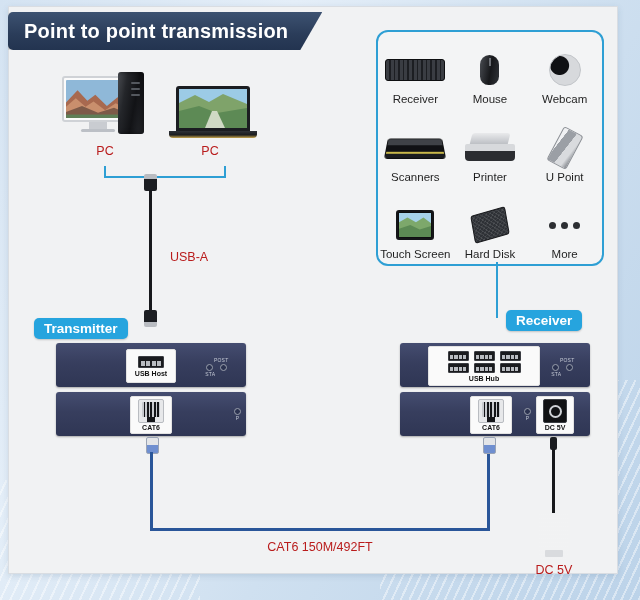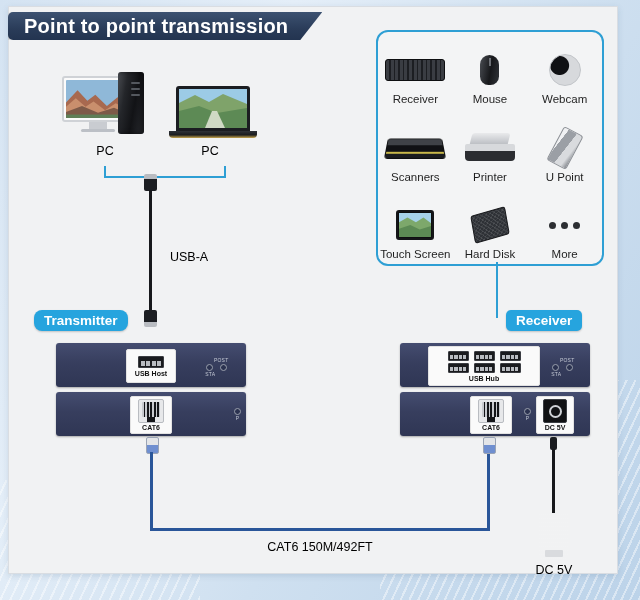--- a/index.html
+++ b/index.html
@@ -14,31 +14,31 @@
      background:linear-gradient(120deg,#d4e3f2 0%,#e4eef8 30%,#cfe0f0 60%,#bcd3e9 100%);}
   #bg-stripes{position:absolute;right:0;bottom:0;width:260px;height:220px;
      background:repeating-linear-gradient(-65deg,rgba(255,255,255,.55) 0 2px,rgba(255,255,255,0) 2px 8px);
      opacity:.8;}
   #bg-stripes2{position:absolute;left:0;bottom:0;width:200px;height:120px;
      background:repeating-linear-gradient(-65deg,rgba(255,255,255,.45) 0 2px,rgba(255,255,255,0) 2px 9px);}
   
   #card{position:absolute;left:8px;top:6px;width:608px;height:566px;
      background:#f1f2f3;border:1px solid #d9dde2;box-shadow:0 2px 6px rgba(80,110,140,.18);}
   
-  #title-banner{position:absolute;left:8px;top:12px;height:28px;
+  #title-banner{position:absolute;left:8px;top:12px;height:38px;
      background:linear-gradient(180deg,#3b506e 0%,#2a3c59 55%,#223category 100%);
      background:linear-gradient(180deg,#3d5271 0%,#2a3c59 60%,#233450 100%);
      border-radius:5px 0 0 5px;display:flex;align-items:center;
      padding:0 34px 0 16px;
      -webkit-clip-path:polygon(0 0,100% 0,calc(100% - 22px) 100%,0 100%);
      clip-path:polygon(0 0,100% 0,calc(100% - 22px) 100%,0 100%);
      box-shadow:0 1px 3px rgba(0,0,0,.25);}
   #title-text{color:#fff;font-size:20px;font-weight:bold;letter-spacing:.2px;white-space:nowrap;}
   
-  .lbl{font-size:12.5px;color:#000000;text-align:center;}
+  .lbl{font-size:12.5px;color:#b91c1c;text-align:center;}
   .abs{position:absolute;}
   
   #monitor-body{width:72px;height:46px;background:#fbfbfb;border:2px solid #cfd2d6;border-radius:3px;
      box-sizing:border-box;padding:2px;}
   .screen-img{width:100%;height:100%;border-radius:1px;}
   #monitor-stand{width:18px;height:7px;background:#c9ccd1;margin:0 auto;}
   #monitor-base{width:34px;height:3px;background:#bcc0c6;margin:0 auto;border-radius:2px;}
   #tower{width:26px;height:62px;border-radius:3px;
      background:linear-gradient(100deg,#4a4d52 0%,#24262a 28%,#121316 60%,#2c2e33 100%);
      box-shadow:inset -3px 0 5px rgba(0,0,0,.5);position:relative;}
@@ -261,21 +261,21 @@
           </span>
       </div>
       <div class="dev-lbl">More</div>
     </div>
 
   </div>
 </div>
 
 <div class="teal abs" style="left:496px;top:262px;width:2px;height:56px;"></div>
 
-<div class="badge" style="left:34px;top:310px;border-radius:8px;">Transmitter</div>
+<div class="badge" style="left:34px;top:318px;">Transmitter</div>
 
 <div class="unit-top" style="left:56px;top:343px;width:190px;height:44px;">
   <div class="port-plate" style="left:70px;top:6px;width:48px;height:32px;">
     <span class="usb-jack">
         <i></i>
         <i></i>
         <i></i>
         <i></i>
       </span>
     <span class="port-lbl" style="margin-top:2px;">USB Host</span>

